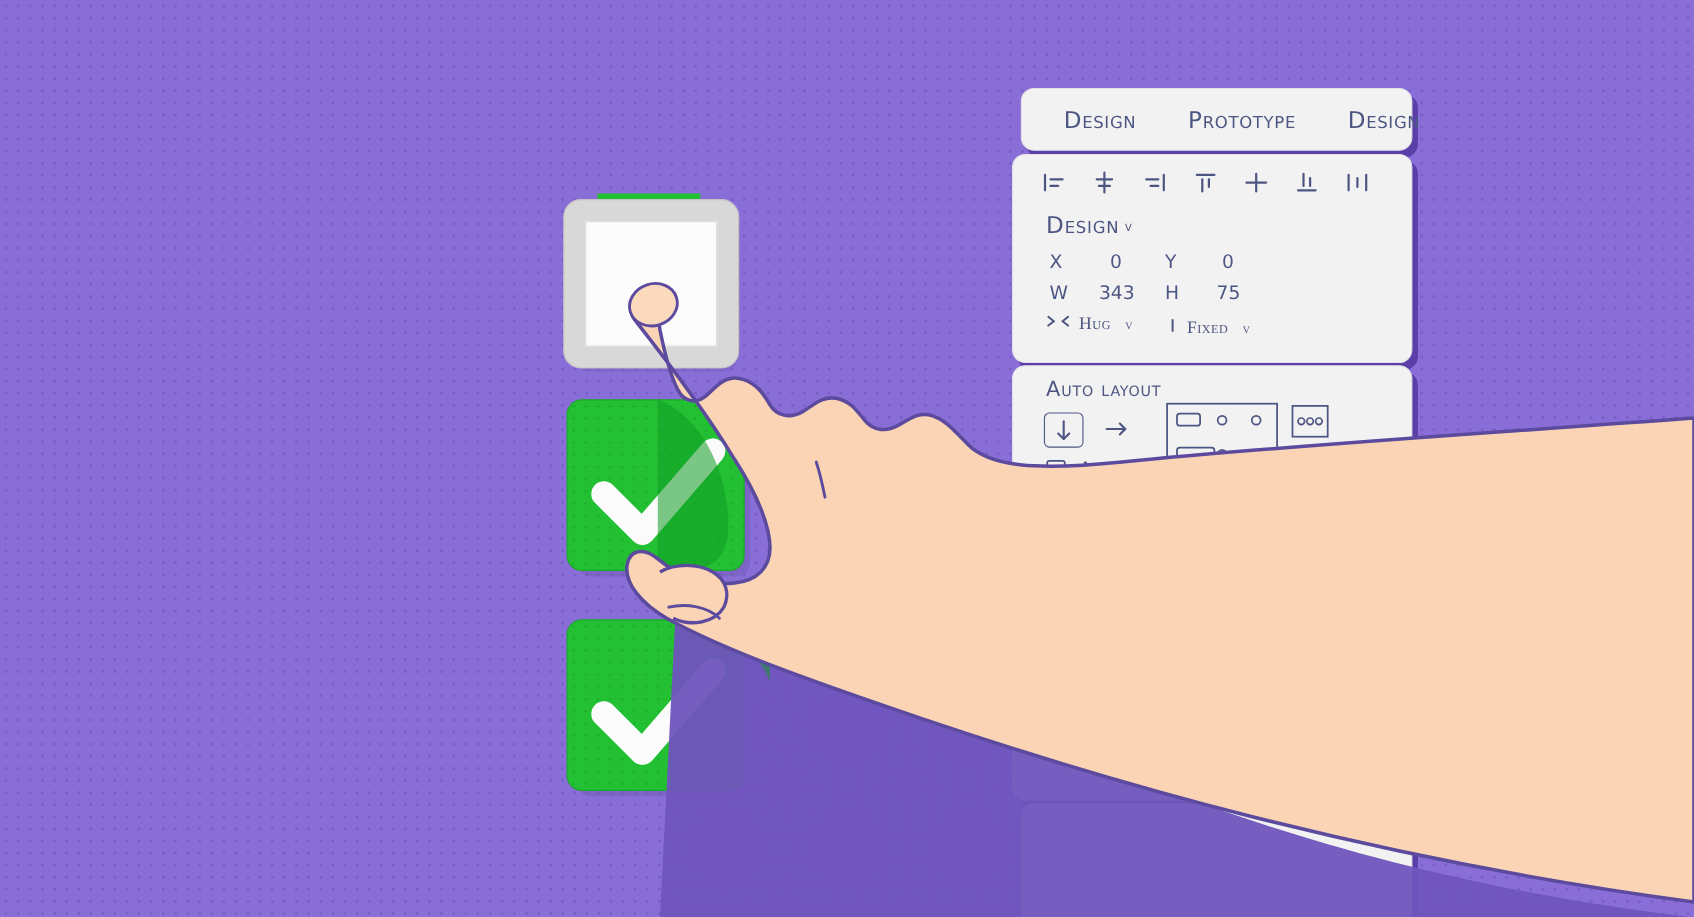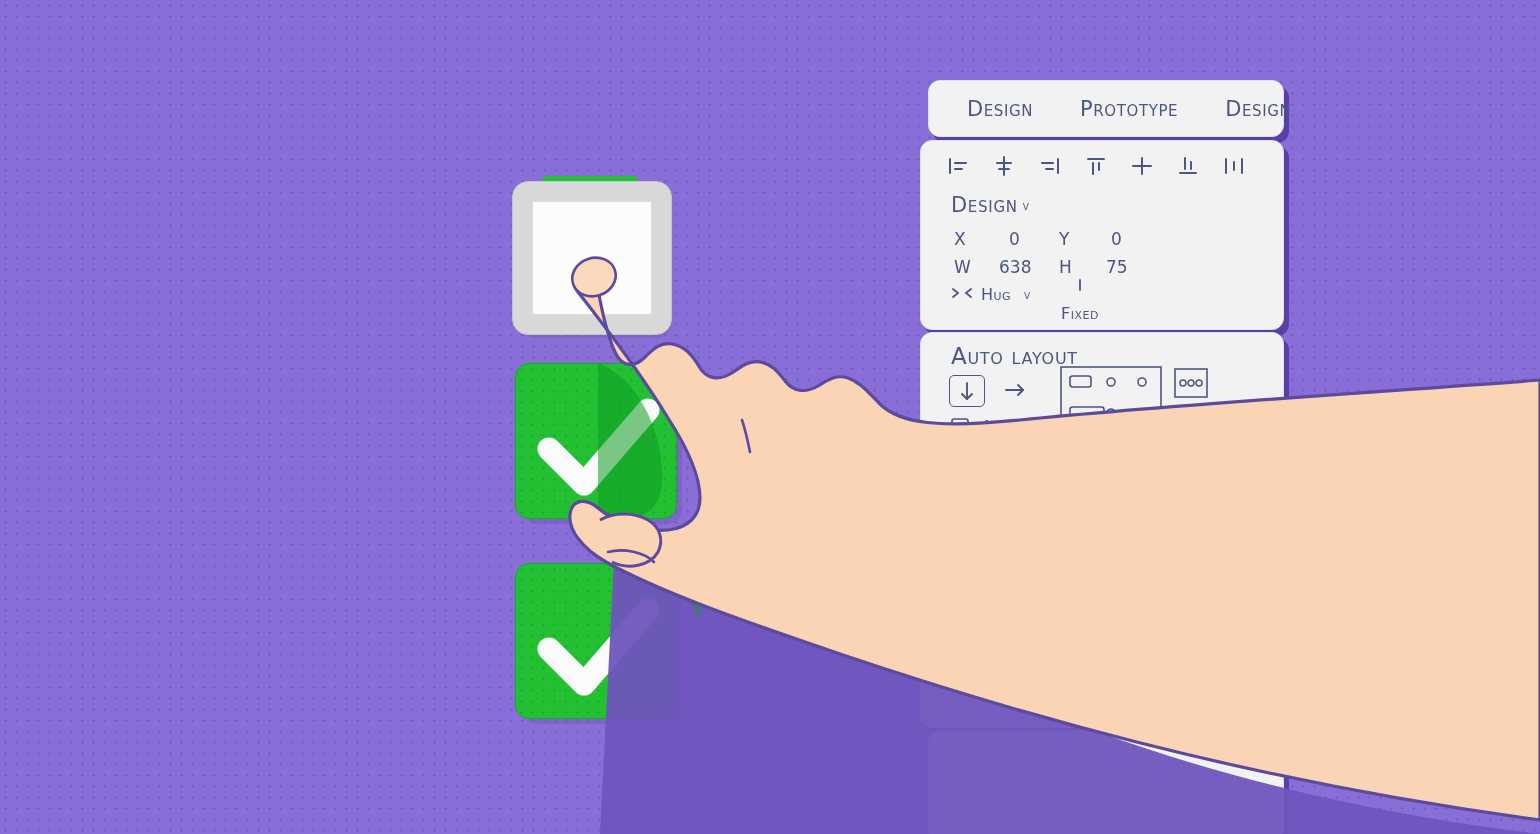--- a/index.html
+++ b/index.html
@@ -33,33 +33,33 @@
     font-size:21px;letter-spacing:.6px;color:#4d5683;
     font-variant:small-caps;white-space:nowrap;
   }
 
   .align-row{
     position:absolute;left:24px;top:12px;display:flex;align-items:center;gap:20px;
   }
   .align-ico{width:26px;height:26px;display:block;}
 
   .sect-title{
-    position:absolute;font-size:23px;color:#4d5683;font-variant:small-caps;
+    position:absolute;font-size:19px;color:#4d5683;font-variant:small-caps;
     letter-spacing:.7px;white-space:nowrap;
   }
   .chev{font-size:13px;color:#4d5683;margin-left:5px;vertical-align:2px;}
 
   .kv{position:absolute;font-size:17px;color:#4d5683;white-space:nowrap;}
   .kv .k{font-variant:small-caps;letter-spacing:.5px;}
   .kv .v{}
 
   .num{font-size:17px;color:#4d5683;}
 
   .sizing-row{position:absolute;font-size:16px;color:#4d5683;white-space:nowrap;
-              display:flex;align-items:center;gap:8px;font-variant:small-caps;letter-spacing:.5px;}
+              display:flex;align-items:center;gap:8px;font-variant:small-caps;letter-spacing:.5px;font-family:Liberation Serif, serif;}
 
   .opacity-val{font-size:25px;color:#4d5683;letter-spacing:.5px;}
 
   .plus{
     position:absolute;font-size:30px;color:#9aa0b5;font-weight:300;
     line-height:1;
   }
 
   
   .cbshadow{position:absolute;background:#6f58b4;border-radius:14px;}
@@ -182,21 +182,21 @@
       <span class="k">Y</span>
     </div>
     <div class="kv" style="left:190px;top:88px;">
       <span class="v">0</span>
     </div>
 
     <div class="kv" style="left:33px;top:116px;">
       <span class="k">W</span>
     </div>
     <div class="kv" style="left:78px;top:116px;">
-      <span class="v">638</span>
+      <span class="v">343</span>
     </div>
     <div class="kv" style="left:138px;top:116px;">
       <span class="k">H</span>
     </div>
     <div class="kv" style="left:185px;top:116px;">
       <span class="v">75</span>
     </div>
 
     <div class="sizing-row" style="left:30px;top:144px;">
       <span>
@@ -204,21 +204,21 @@
           <g stroke="#4d5683" stroke-width="1.8" fill="none" stroke-linecap="round">
             <polyline points="2,3 7,7 2,11"></polyline>
             <polyline points="20,3 15,7 20,11"></polyline>
           </g>
         </svg>
       </span>
       <span>Hug</span>
       <span class="chev">v</span>
     </div>
 
-    <div class="sizing-row" style="left:140px;top:136px;flex-direction:column;">
+    <div class="sizing-row" style="left:140px;top:148px;">
       <span>
         <svg width="10" height="14" viewBox="0 0 10 14">
           <line x1="5" y1="2" x2="5" y2="12" stroke="#4d5683" stroke-width="1.8" stroke-linecap="round"></line>
         </svg>
       </span>
       <span>Fixed</span>
       <span class="chev">v</span>
     </div>
   </div>
 

